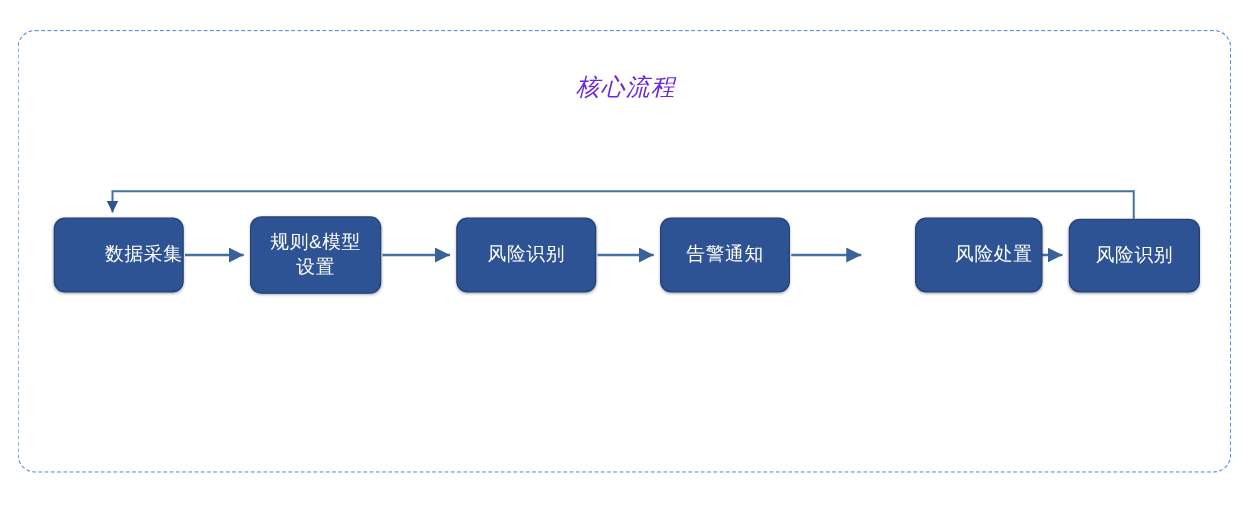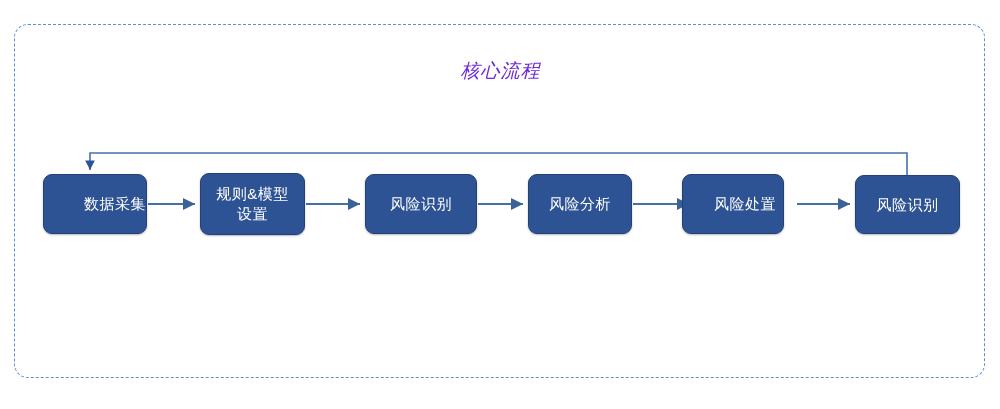--- a/index.html
+++ b/index.html
@@ -115,24 +115,24 @@
   <div class="node" style="left:200px; top:173px; width:105px; height:62px;">
     <span class="node-label">规则&amp;模型
 设置</span>
   </div>
 
   <div class="node" style="left:365px; top:174px; width:112px; height:60px;">
     <span class="node-label">风险识别</span>
   </div>
 
   <div class="node" style="left:528px; top:174px; width:104px; height:60px;">
-    <span class="node-label">风险分析</span>
+    <span class="node-label">告警通知</span>
   </div>
 
-  <div class="node" style="left:682px; top:174px; width:102px; height:60px;padding-left:24px;">
+  <div class="node" style="left:732px; top:174px; width:102px; height:60px;padding-left:24px;">
     <span class="node-label">风险处置</span>
   </div>
 
   <div class="node" style="left:855px; top:175px; width:105px; height:59px;">
     <span class="node-label">风险识别</span>
   </div>
 
 </div>
 
 </body></html>

